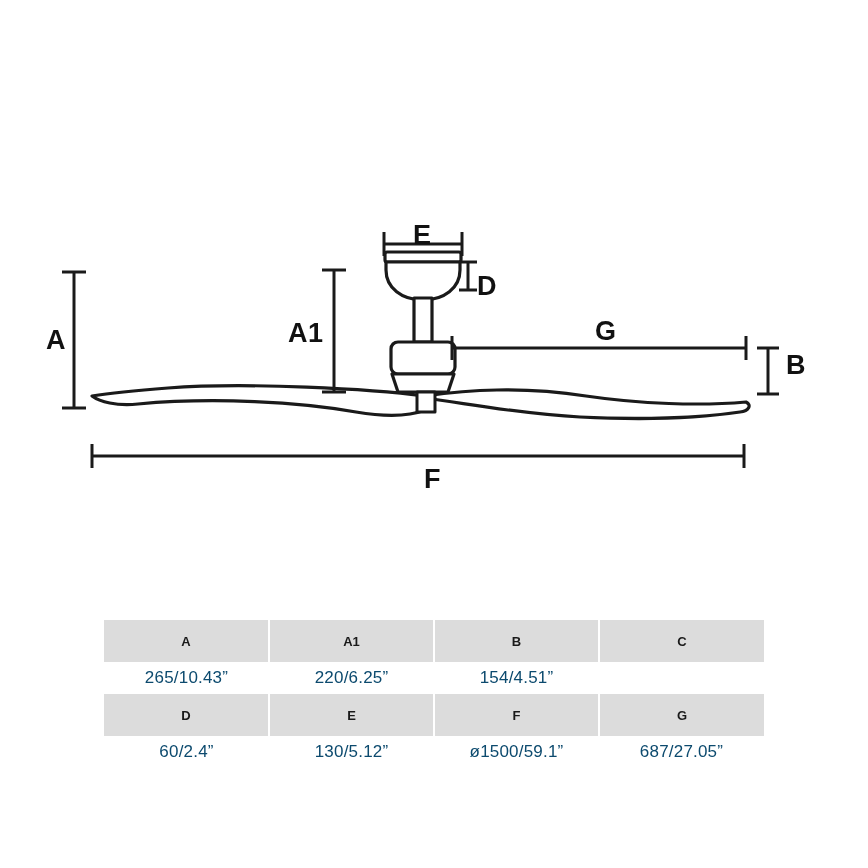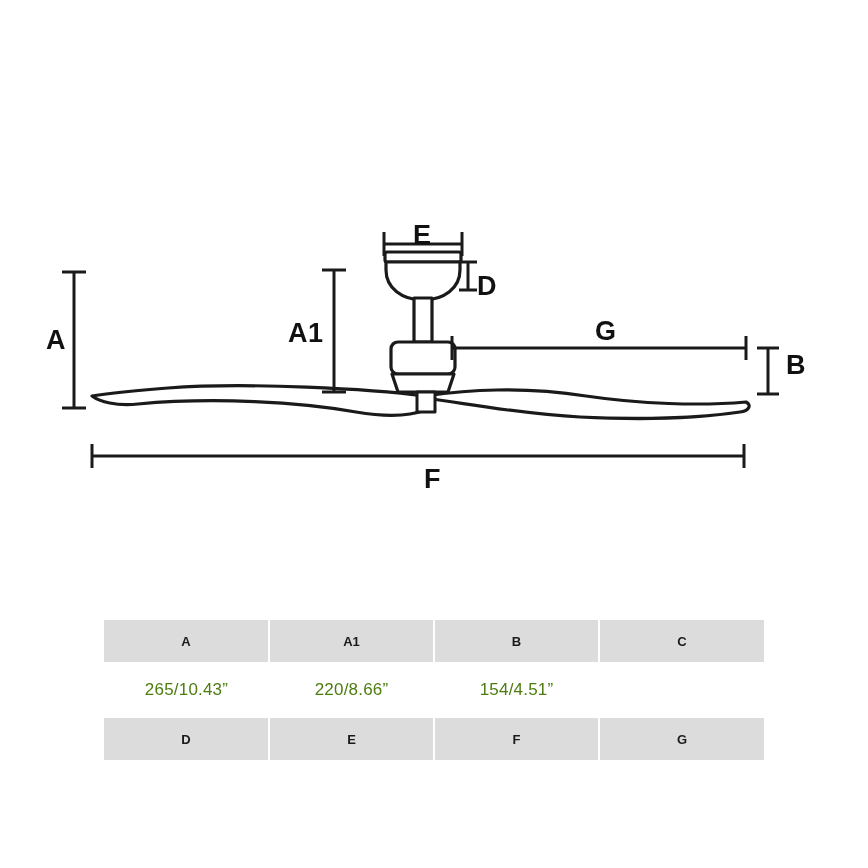--- a/index.html
+++ b/index.html
@@ -62,23 +62,23 @@
     font-size: 13px;
     font-weight: bold;
     color: #1a1a1a;
     border-right: 2px solid #ffffff;
   }
   #spec-table tr.head td:last-child {
     border-right: none;
   }
   #spec-table tr.vals td {
     background: #ffffff;
-    height: 56px;
+    height: 32px;
     font-size: 17px;
-    color: #4d7c0f;
+    color: #0c4a6e;
     letter-spacing: 0.2px;
   }
 </style>
 </head>
 <body>
 
 <div id="page">
 
   <div id="diagram-area">
 
@@ -161,26 +161,32 @@
   <table id="spec-table">
     <tbody>
       <tr class="head">
         <td>A</td>
         <td>A1</td>
         <td>B</td>
         <td>C</td>
       </tr>
       <tr class="vals">
         <td>265/10.43”</td>
-        <td>220/8.66”</td>
+        <td>220/6.25”</td>
         <td>154/4.51”</td>
         <td></td>
       </tr>
       <tr class="head">
         <td>D</td>
         <td>E</td>
         <td>F</td>
         <td>G</td>
       </tr>
+      <tr class="vals">
+        <td>60/2.4”</td>
+        <td>130/5.12”</td>
+        <td>ø1500/59.1”</td>
+        <td>687/27.05”</td>
+      </tr>
     </tbody>
   </table>
 
 </div>
 
 </body></html>

